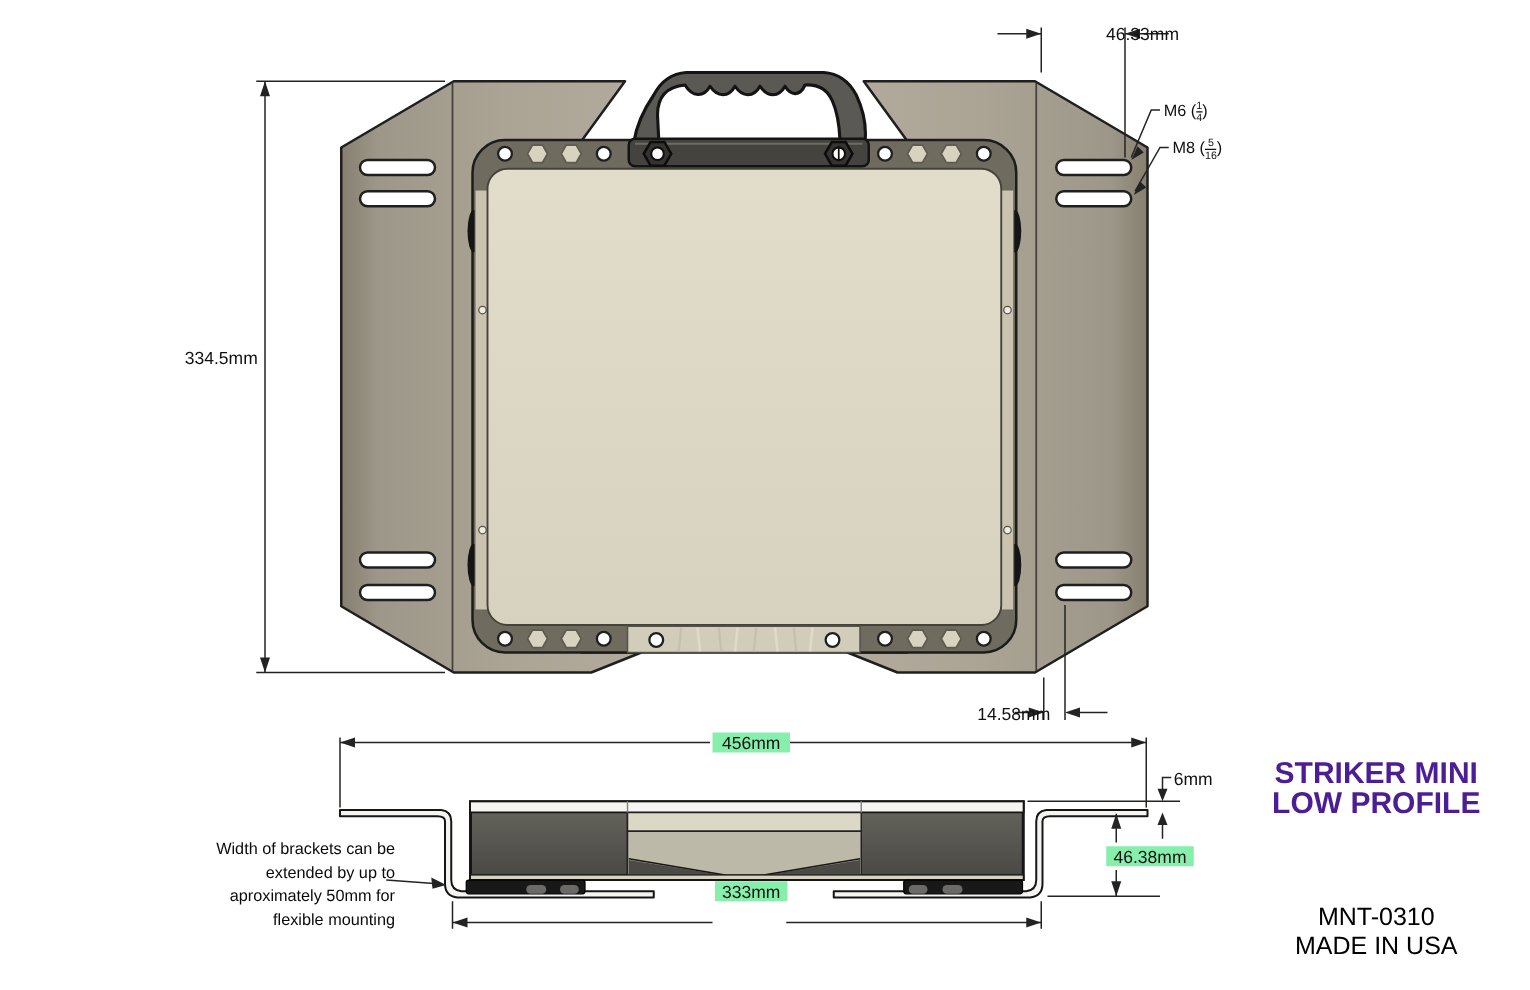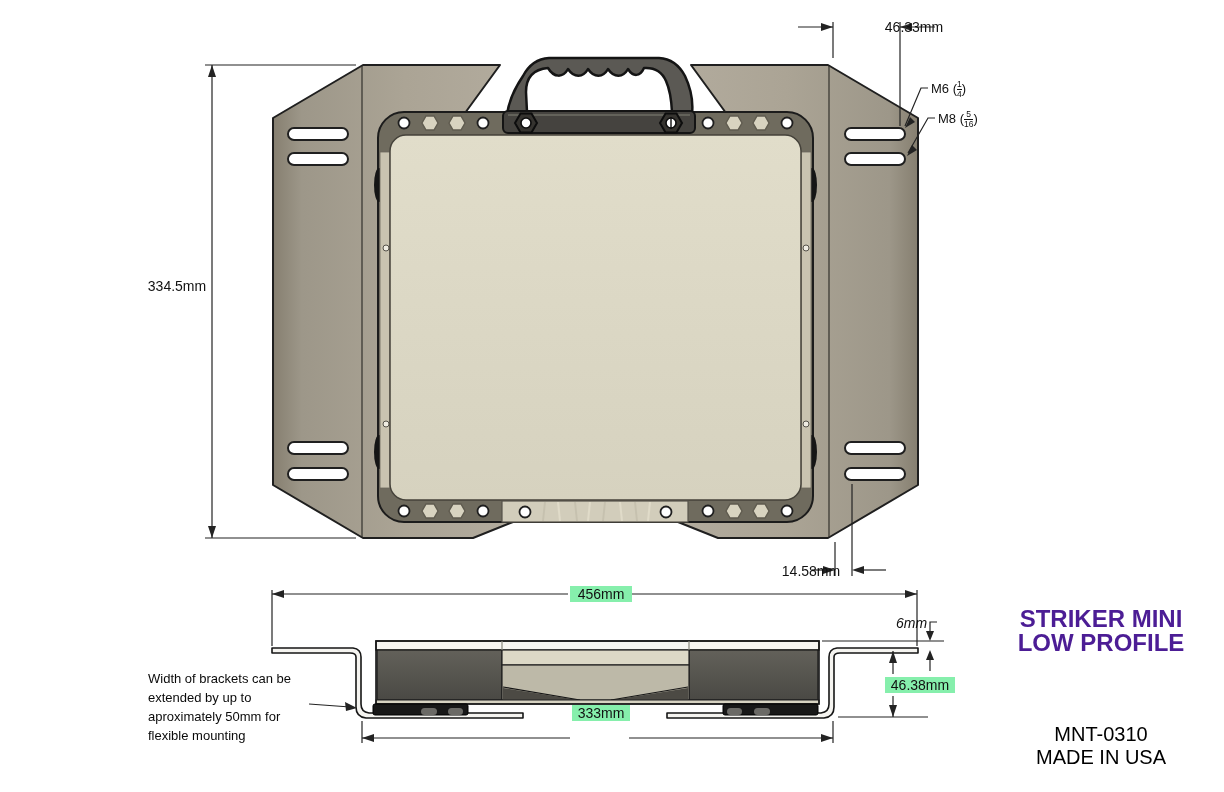--- a/index.html
+++ b/index.html
@@ -10,21 +10,21 @@
   .sheet svg{position:absolute;left:0;top:0;}
   .lbl{position:absolute;font-size:14px;color:#111;white-space:nowrap;}
   .lbl.center{text-align:center;}
   .lbl.right{text-align:center;}
   .lbl.maskbg{background:#86efac;padding:0 3px;}
   .callout{position:absolute;font-size:13px;color:#111;white-space:nowrap;}
   .frac{display:inline-block;vertical-align:-0.5em;text-align:center;font-size:8.5px;line-height:1.05;}
   .frac .num{display:block;}
   .frac .den{display:block;border-top:1px solid #111;}
   .note{
-    position:absolute;left:148px;top:669px;width:168px;text-align:left;
+    position:absolute;left:148px;top:669px;width:168px;text-align:right;
     font-size:13px;line-height:19px;white-space:pre-line;color:#0a0a0a;
   }
   .titleblock{
     position:absolute;left:1012px;top:607px;width:178px;text-align:center;
     font-size:24px;font-weight:bold;line-height:24px;color:#4c1d95;
   }
   .partblock{
     position:absolute;left:1012px;top:723px;width:178px;text-align:center;
     font-size:20px;font-weight:normal;line-height:23px;color:#000;
   }
@@ -243,21 +243,21 @@
     <polygon points="905,128 910,117 915,122"></polygon>
         <polygon points="907,156 912,145 917,150"></polygon>
     <polygon points="357,708 345,702 346,711"></polygon>
   </g>
 </svg>
 
 <div class="lbl center" style="left:833px;top:19px;width:66px;margin-left:48px;">46.33mm</div>
 <div class="lbl right" style="left:146px;top:278px;width:62px;">334.5mm</div>
 <div class="lbl right" style="left:748px;top:563px;width:62px;margin-left:32px;">14.58mm</div>
 <div class="lbl center maskbg" style="left:570px;top:586px;width:56px;">456mm</div>
-<div class="lbl" style="left:896px;top:615px;font-style:italic;">6mm</div>
+<div class="lbl" style="left:939px;top:615px;">6mm</div>
 <div class="lbl center maskbg" style="left:861px;top:677px;width:64px;margin-left:24px;">46.38mm</div>
 <div class="lbl center maskbg" style="left:572px;top:705px;width:52px;">333mm</div>
 
 <div class="callout" style="left:931px;top:80px;"><span>M6 (</span><span class="frac"><span class="num">1</span><span class="den">4</span></span><span>)</span></div>
 <div class="callout" style="left:938px;top:110px;"><span>M8 (</span><span class="frac"><span class="num">5</span><span class="den">16</span></span><span>)</span></div>
 
 <div class="note">Width of brackets can be
 extended by up to
 aproximately 50mm for
 flexible mounting</div>

